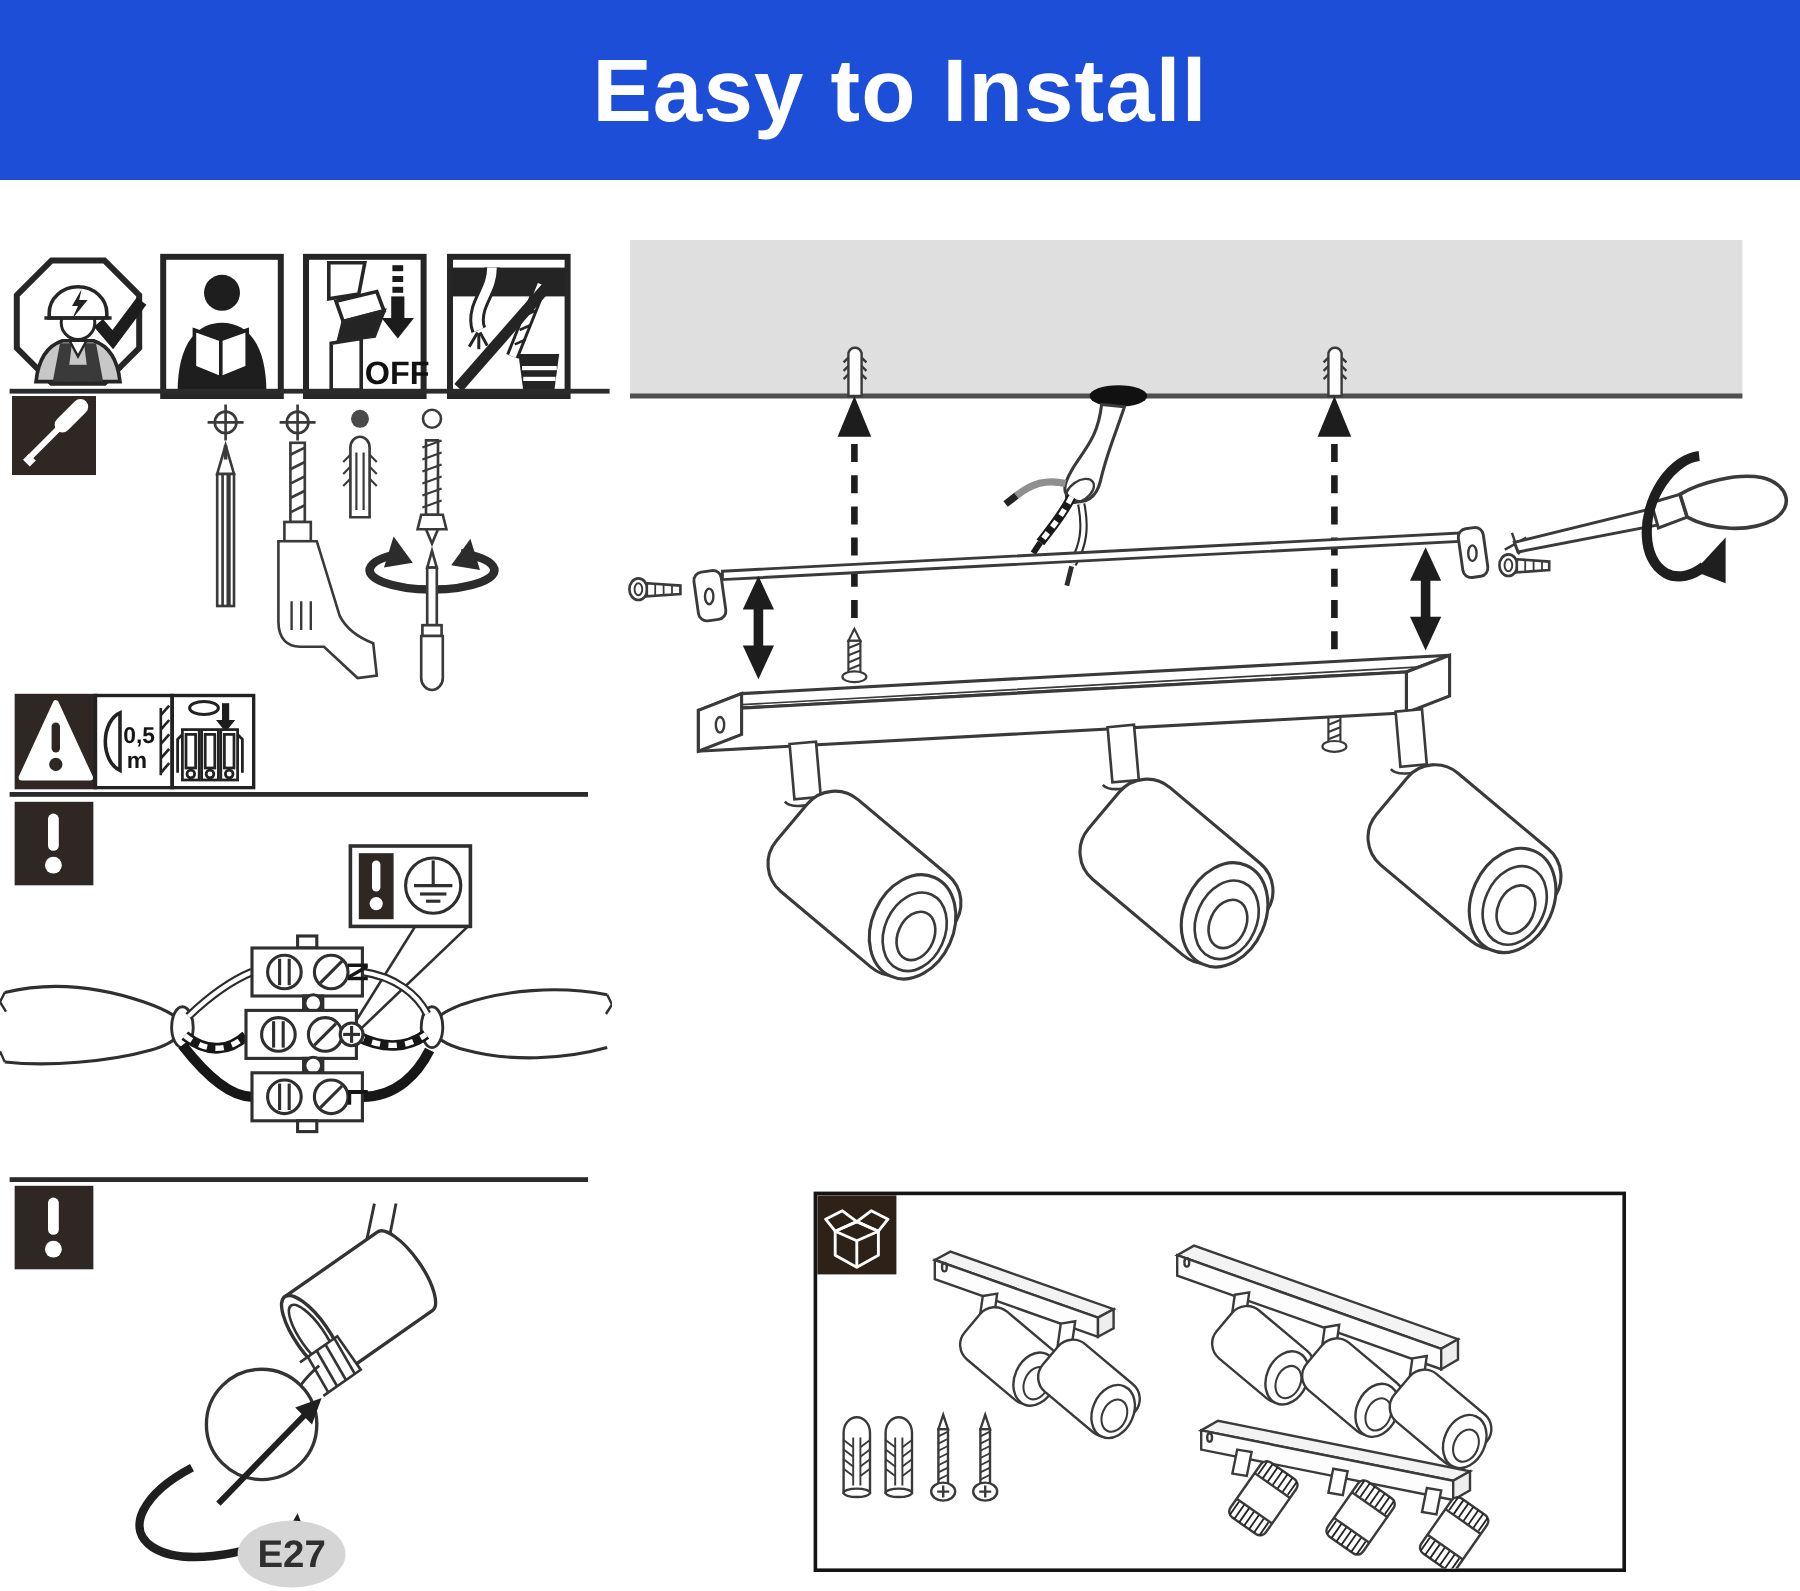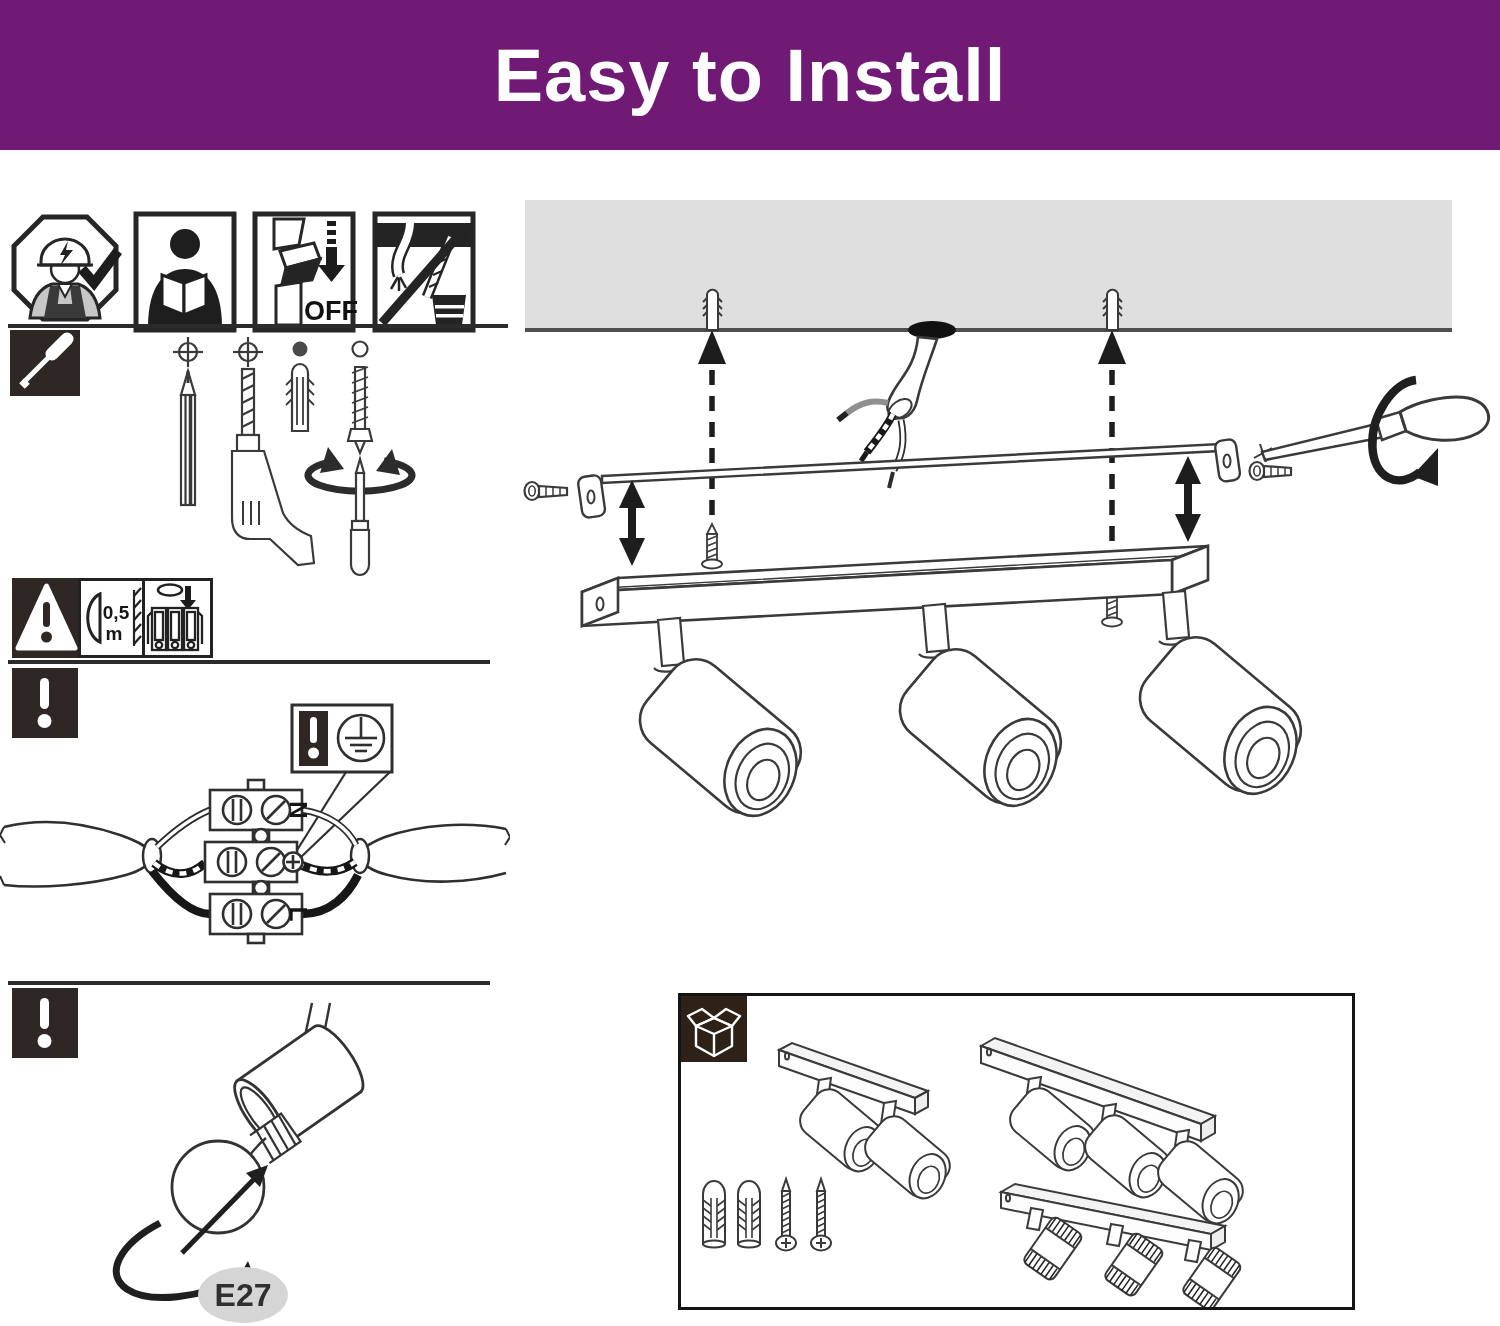--- a/index.html
+++ b/index.html
@@ -1,20 +1,20 @@
 <!DOCTYPE html>
 <html><head>
 <meta charset="utf-8">
 <style>
   html,body{margin:0;padding:0;background:#fff;}
   #stage{position:relative;width:1500px;height:1326px;background:#ffffff;overflow:hidden;
          font-family:"Liberation Sans", sans-serif;}
   .abs{position:absolute;}
   
-  #hdr{left:0;top:0;width:1500px;height:150px;background:#701a75;display:flex;
+  #hdr{left:0;top:0;width:1500px;height:150px;background:#1d4ed8;display:flex;
        align-items:center;justify-content:center;}
   #hdr .t{color:#ffffff;font-size:74px;font-weight:700;letter-spacing:1px;}
   
   .rule{height:4px;background:#2b2b2b;}
   
   #pkg{left:678px;top:993px;width:671px;height:311px;border:3px solid #141414;background:#fff;}
   svg{display:block;}
   text{font-family:"Liberation Sans", sans-serif;}
 </style>
 </head>

